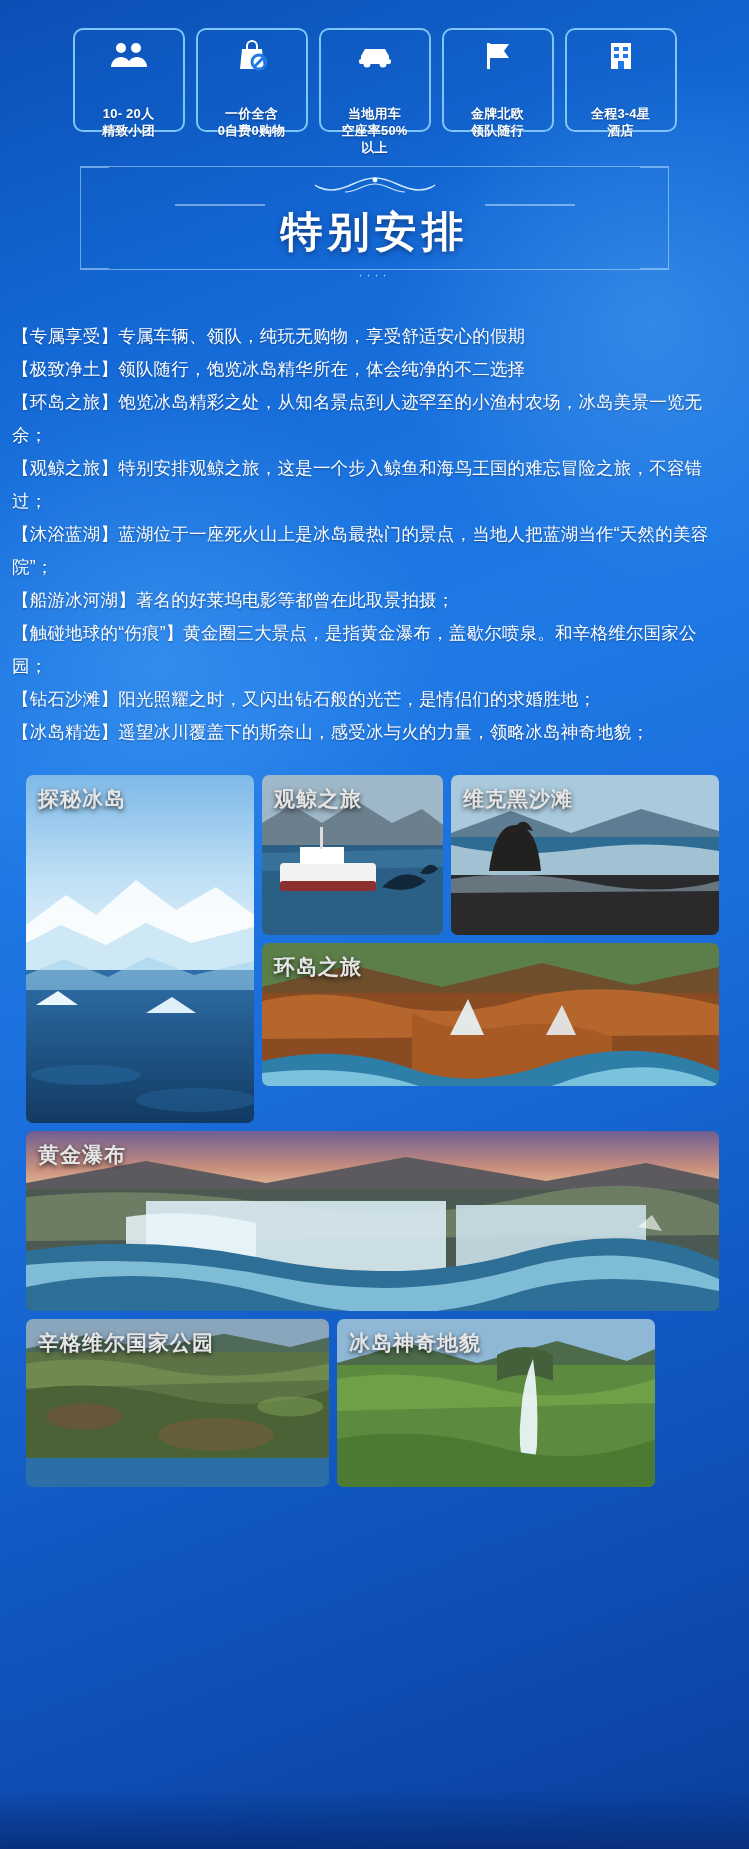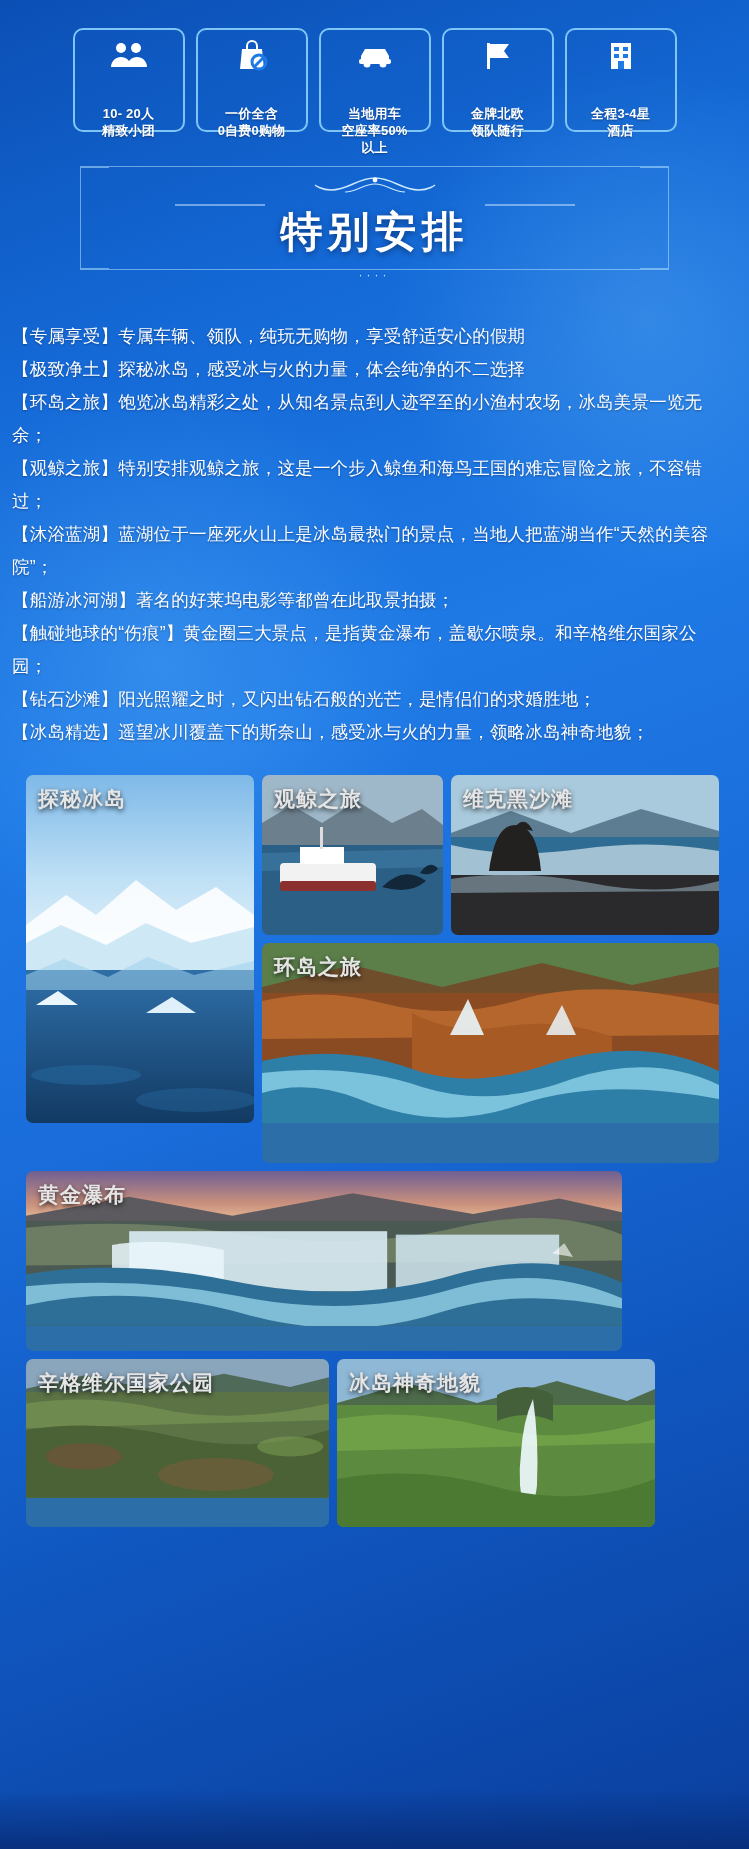--- a/index.html
+++ b/index.html
@@ -146,22 +146,22 @@
     text-shadow: 0 2px 5px rgba(0,0,0,0.75);
     letter-spacing: 1px;
     z-index: 3;
   }
   .photo .art { position: absolute; inset: 0; }
 
   .p-iceland { width: 228px; height: 348px; }
   .p-right-col { display: flex; flex-direction: column; gap: 8px; width: 457px; }
   .p-whale { width: 181px; height: 160px; }
   .p-vik { width: 268px; height: 160px; }
-  .p-ring { width: 457px; height: 220px; }
-  .p-golden { width: 596px; height: 180px; }
+  .p-ring { width: 457px; height: 143px; }
+  .p-golden { width: 693px; height: 180px; }
   .p-thing { width: 303px; height: 168px; }
   .p-landscape { width: 318px; height: 168px; }
 
   .bottom-fade {
     position: absolute;
     left: 0; right: 0; bottom: 0; height: 60px;
     background: linear-gradient(to bottom, rgba(10,60,150,0) 0%, rgba(8,45,120,0.9) 100%);
     z-index: 3;
   }
 </style>
@@ -254,21 +254,21 @@
     <div class="title-main">特别安排</div>
     <svg width="90" height="2" viewBox="0 0 90 2">
       <line x1="0" y1="1" x2="90" y2="1" stroke="#cfe9ff" stroke-width="1.2"></line>
     </svg>
   </div>
   <div class="title-dots">····</div>
 </div>
 
 <div class="body-text">
   <p>【专属享受】专属车辆、领队，纯玩无购物，享受舒适安心的假期</p>
-  <p>【极致净土】探秘冰岛，感受冰与火的力量，体会纯净的不二选择</p>
+  <p>【极致净土】领队随行，饱览冰岛精华所在，体会纯净的不二选择</p>
   <p>【环岛之旅】饱览冰岛精彩之处，从知名景点到人迹罕至的小渔村农场，冰岛美景一览无余；</p>
   <p>【观鲸之旅】特别安排观鲸之旅，这是一个步入鲸鱼和海鸟王国的难忘冒险之旅，不容错过；</p>
   <p>【沐浴蓝湖】蓝湖位于一座死火山上是冰岛最热门的景点，当地人把蓝湖当作“天然的美容院”；</p>
   <p>【船游冰河湖】著名的好莱坞电影等都曾在此取景拍摄；</p>
   <p>【触碰地球的“伤痕”】黄金圈三大景点，是指黄金瀑布，盖歇尔喷泉。和辛格维尔国家公园；</p>
   <p>【钻石沙滩】阳光照耀之时，又闪出钻石般的光芒，是情侣们的求婚胜地；</p>
   <p>【冰岛精选】遥望冰川覆盖下的斯奈山，感受冰与火的力量，领略冰岛神奇地貌；</p>
 </div>
 
 <div class="collage">

